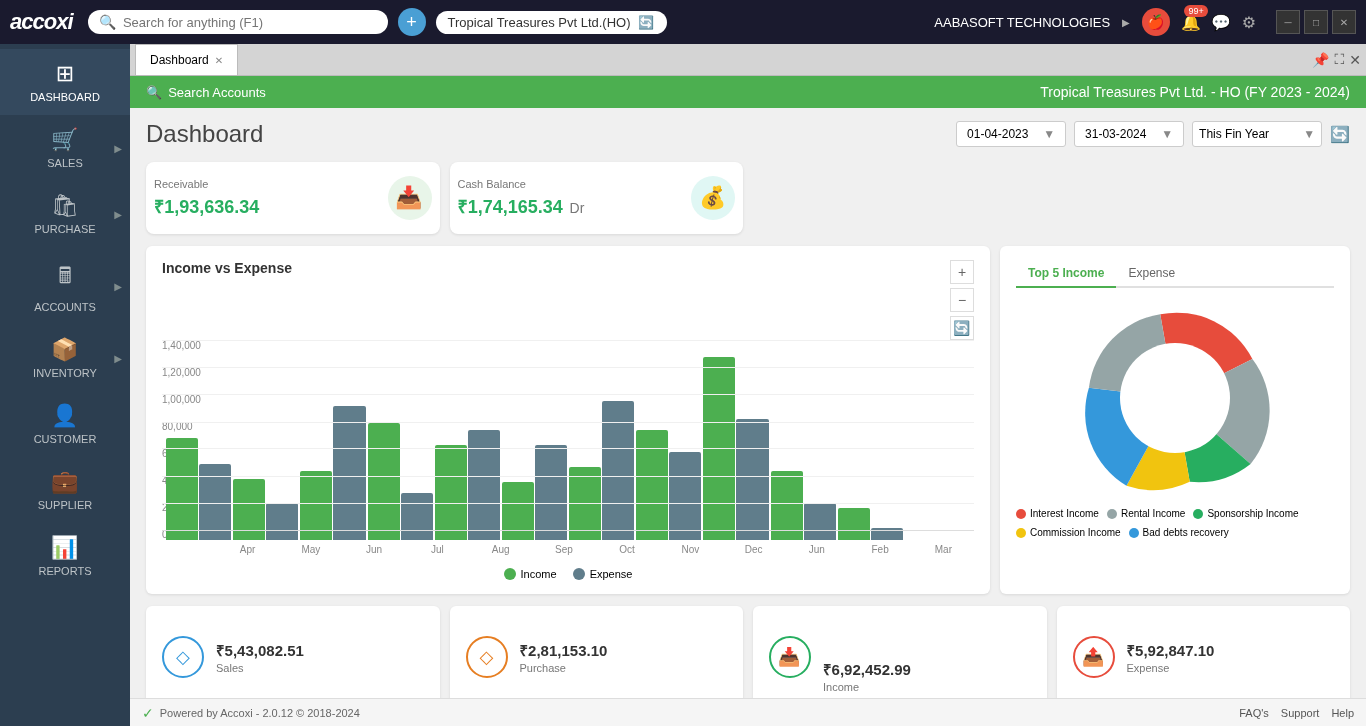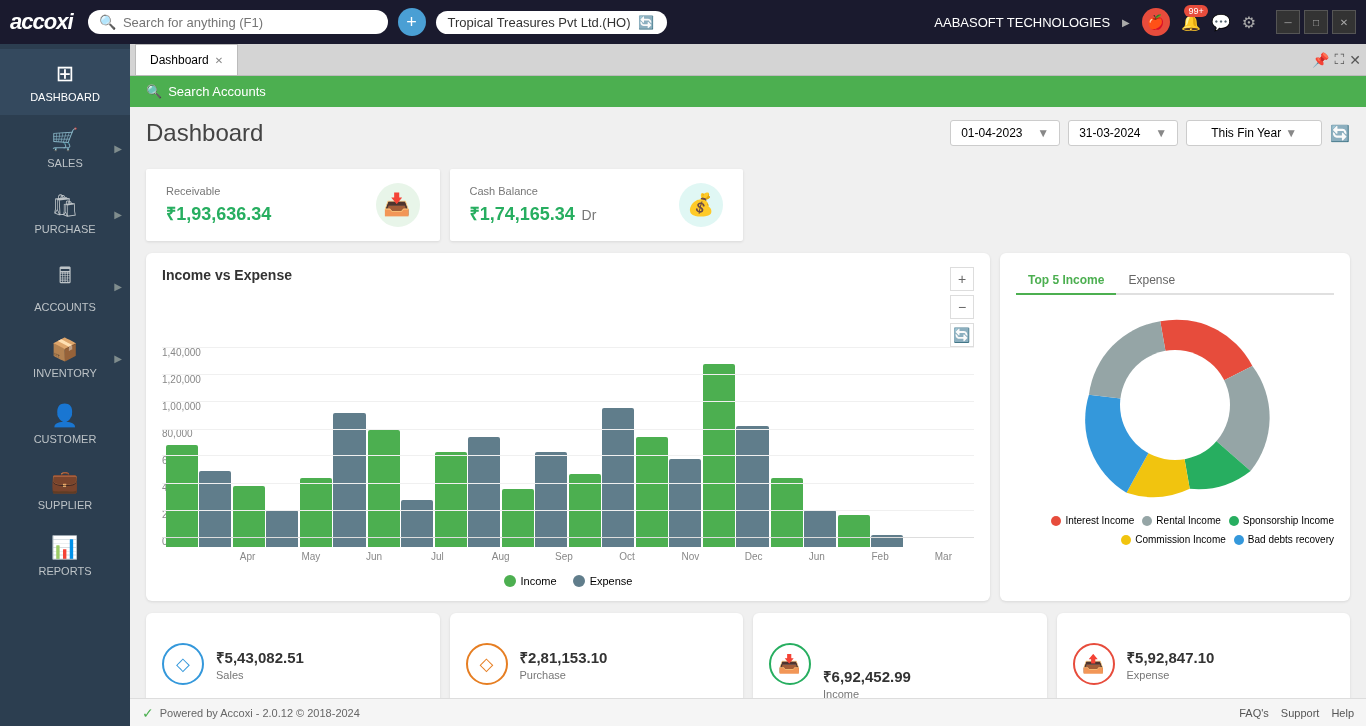--- a/index.html
+++ b/index.html
@@ -175,46 +175,45 @@
       border-radius: 3px;
       font-size: 12px;
       display: flex;
       align-items: center;
       gap: 6px;
       min-width: 110px;
     }
     .fin-year-box {
       border: 1px solid #ccc;
       background: white;
-      padding: 5px 24px;
+      padding: 5px 6px;
       border-radius: 3px;
       font-size: 12px;
       display: flex;
       align-items: center;
       gap: 4px;
       min-width: 130px;
     }
     .refresh-dash { color: #666; cursor: pointer; font-size: 16px; }
 
     
     .summary-cards {
       display: grid;
       grid-template-columns: repeat(4, 1fr);
       gap: 10px;
       margin-bottom: 12px;
     }
     .card {
       background: white;
-      border-radius: 2px;
-      padding: 14px 20px;
+      border-radius: 8px;
+      padding: 14px 8px;
       display: flex;
       align-items: center;
       justify-content: space-between;
       box-shadow: 0 1px 3px rgba(0,0,0,0.1);
-      margin-top: 8px;
     }
     .card-label { font-size: 11px; color: #777; margin-bottom: 4px; }
     .card-value { font-size: 18px; font-weight: 600; }
     .card-value.green { color: #27ae60; }
     .card-value.red { color: #e74c3c; }
     .card-value.orange { color: #e67e22; }
     .card-suffix { font-size: 14px; color: #777; margin-left: 3px; }
     .card-icon { width: 44px; height: 44px; border-radius: 50%; display: flex; align-items: center; justify-content: center; font-size: 22px; }
     .card-icon.green-bg { background: #e8f5e9; }
     .card-icon.red-bg { background: #fde8e8; border: 2px solid #e74c3c; }
@@ -283,21 +282,21 @@
       border-bottom: 2px solid transparent;
       margin-bottom: -2px;
     }
     .top5-tab.active { color: #4caf50; border-bottom-color: #4caf50; font-weight: 600; }
     .donut-container { display: flex; justify-content: center; margin: 10px 0; }
     .donut-legend {
       display: flex;
       flex-wrap: wrap;
       gap: 8px;
       font-size: 10px;
-      justify-content: flex-end;
+      justify-content: flex-start;
       margin-top: 8px;
     }
     .donut-legend-item { display: flex; align-items: center; gap: 4px; }
     .donut-legend-dot { width: 10px; height: 10px; border-radius: 50%; }
 
     
     .bottom-summary {
       display: grid;
       grid-template-columns: repeat(4, 1fr);
       gap: 10px;
@@ -421,20 +420,21 @@
       </div>
     </div>
 
     <div class="content">
 
       <div class="green-header">
         <div class="search-accounts">
           <span>🔍</span>
           <span>Search Accounts</span>
         </div>
+        <span class="company-title">Tropical Treasures Pvt Ltd. - HO (FY 2023 - 2024)</span>
       </div>
 
       <div class="dashboard-area">
 
         <div class="dashboard-header">
           <h2 class="dashboard-title">Dashboard</h2>
           <div class="date-filters">
             <div class="date-input">
               <span>01-04-2023</span>
               <span style="color:#888; margin-left:auto;">▼</span>

